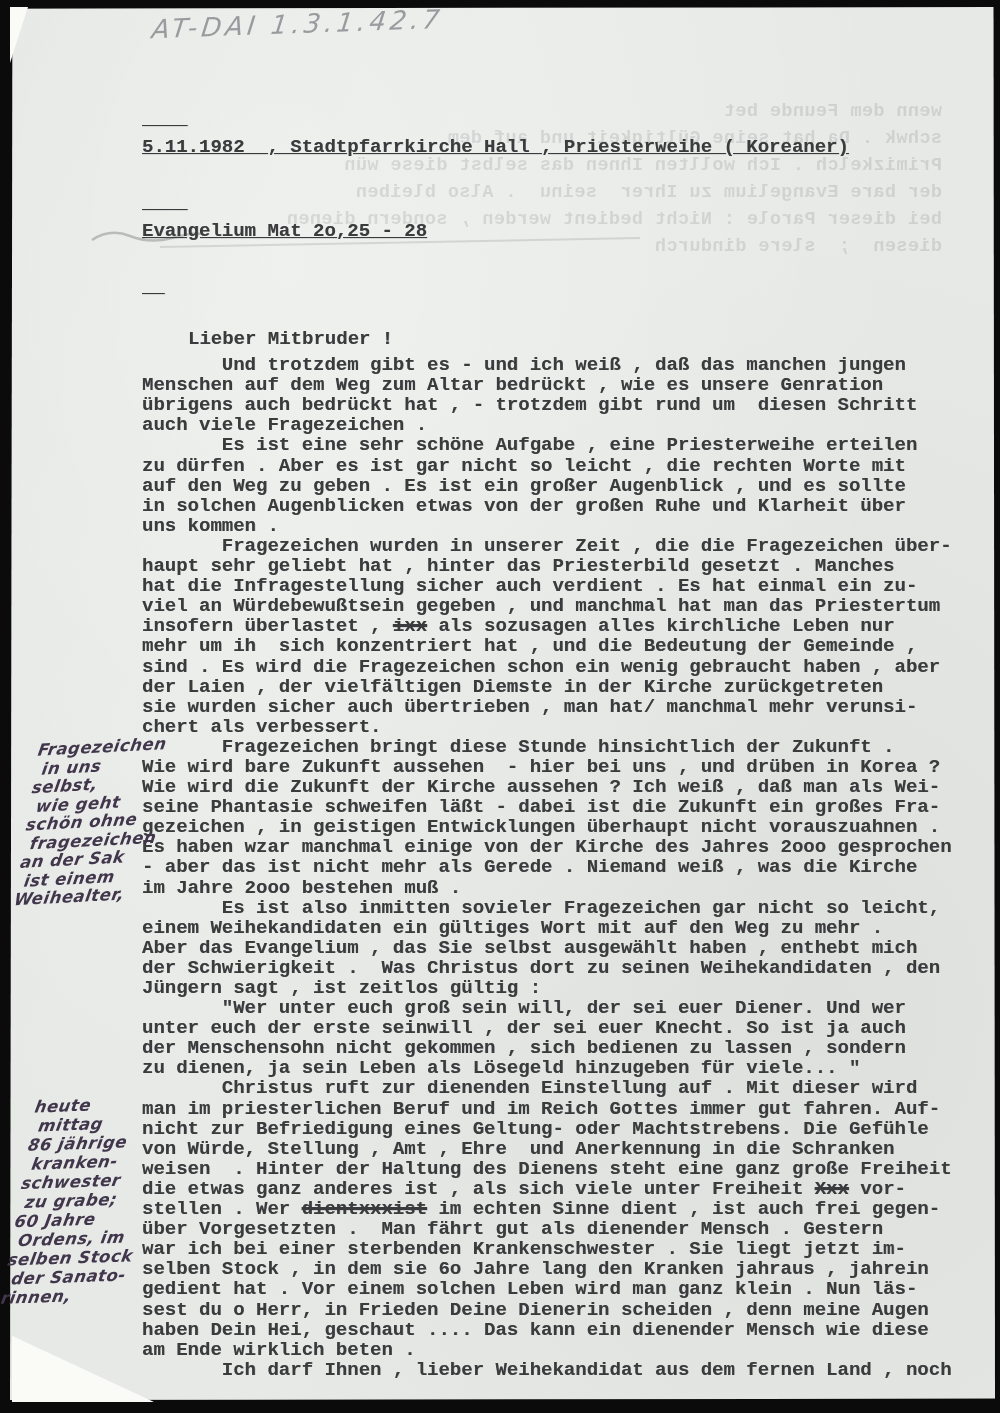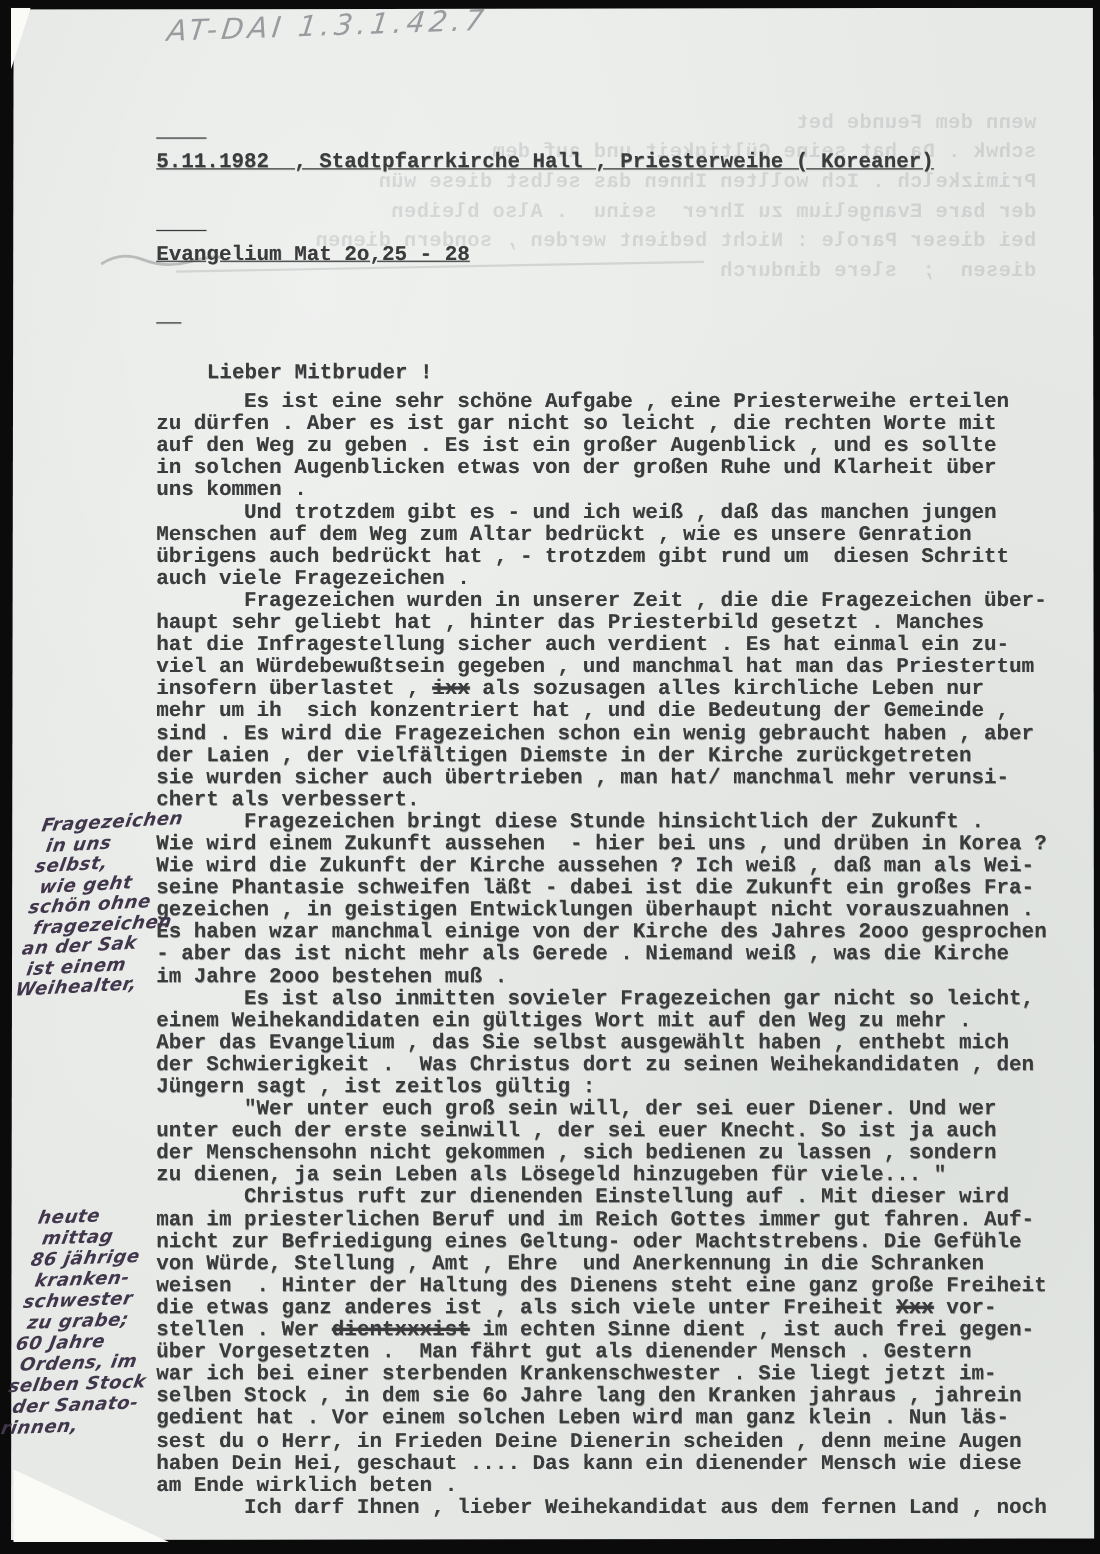--- a/index.html
+++ b/index.html
@@ -79,47 +79,47 @@
 </svg>
 
 <div class="typed">
   <div class="hdr">
     <div>5.11.1982  , Stadtpfarrkirche Hall , Priesterweihe ( Koreaner)</div>
     <div>Evangelium Mat 2o,25 - 28</div>
   </div>
   <div class="salut">Lieber Mitbruder !</div>
   <div class="paras">
       <div class="para">
+        <div class="tline">       Und trotzdem gibt es - und ich weiß , daß das manchen jungen</div>
+        <div class="tline">Menschen auf dem Weg zum Altar bedrückt , wie es unsere Genration</div>
+        <div class="tline">übrigens auch bedrückt hat , - trotzdem gibt rund um  diesen Schritt</div>
+        <div class="tline">auch viele Fragezeichen .</div>
+      </div>
+      <div class="para">
         <div class="tline">       Es ist eine sehr schöne Aufgabe , eine Priesterweihe erteilen</div>
         <div class="tline">zu dürfen . Aber es ist gar nicht so leicht , die rechten Worte mit</div>
         <div class="tline">auf den Weg zu geben . Es ist ein großer Augenblick , und es sollte</div>
         <div class="tline">in solchen Augenblicken etwas von der großen Ruhe und Klarheit über</div>
         <div class="tline">uns kommen .</div>
-      </div>
-      <div class="para">
-        <div class="tline">       Und trotzdem gibt es - und ich weiß , daß das manchen jungen</div>
-        <div class="tline">Menschen auf dem Weg zum Altar bedrückt , wie es unsere Genration</div>
-        <div class="tline">übrigens auch bedrückt hat , - trotzdem gibt rund um  diesen Schritt</div>
-        <div class="tline">auch viele Fragezeichen .</div>
       </div>
       <div class="para">
         <div class="tline">       Fragezeichen wurden in unserer Zeit , die die Fragezeichen über-</div>
         <div class="tline">haupt sehr geliebt hat , hinter das Priesterbild gesetzt . Manches</div>
         <div class="tline">hat die Infragestellung sicher auch verdient . Es hat einmal ein zu-</div>
         <div class="tline">viel an Würdebewußtsein gegeben , und manchmal hat man das Priestertum</div>
         <div class="tline">insofern überlastet , <s>ixx</s> als sozusagen alles kirchliche Leben nur</div>
         <div class="tline">mehr um ih  sich konzentriert hat , und die Bedeutung der Gemeinde ,</div>
         <div class="tline">sind . Es wird die Fragezeichen schon ein wenig gebraucht haben , aber</div>
         <div class="tline">der Laien , der vielfältigen Diemste in der Kirche zurückgetreten</div>
         <div class="tline">sie wurden sicher auch übertrieben , man hat/ manchmal mehr verunsi-</div>
         <div class="tline">chert als verbessert.</div>
       </div>
       <div class="para">
         <div class="tline">       Fragezeichen bringt diese Stunde hinsichtlich der Zukunft .</div>
-        <div class="tline">Wie wird einem Zukunft aussehen  - hier bei uns , und drüben in Korea ?</div>
+        <div class="tline">Wie wird bare Zukunft aussehen  - hier bei uns , und drüben in Korea ?</div>
         <div class="tline">Wie wird die Zukunft der Kirche aussehen ? Ich weiß , daß man als Wei-</div>
         <div class="tline">seine Phantasie schweifen läßt - dabei ist die Zukunft ein großes Fra-</div>
         <div class="tline">gezeichen , in geistigen Entwicklungen überhaupt nicht vorauszuahnen .</div>
         <div class="tline">Es haben wzar manchmal einige von der Kirche des Jahres 2ooo gesprochen</div>
         <div class="tline">- aber das ist nicht mehr als Gerede . Niemand weiß , was die Kirche</div>
         <div class="tline">im Jahre 2ooo bestehen muß .</div>
       </div>
       <div class="para">
         <div class="tline">       Es ist also inmitten sovieler Fragezeichen gar nicht so leicht,</div>
         <div class="tline">einem Weihekandidaten ein gültiges Wort mit auf den Weg zu mehr .</div>

